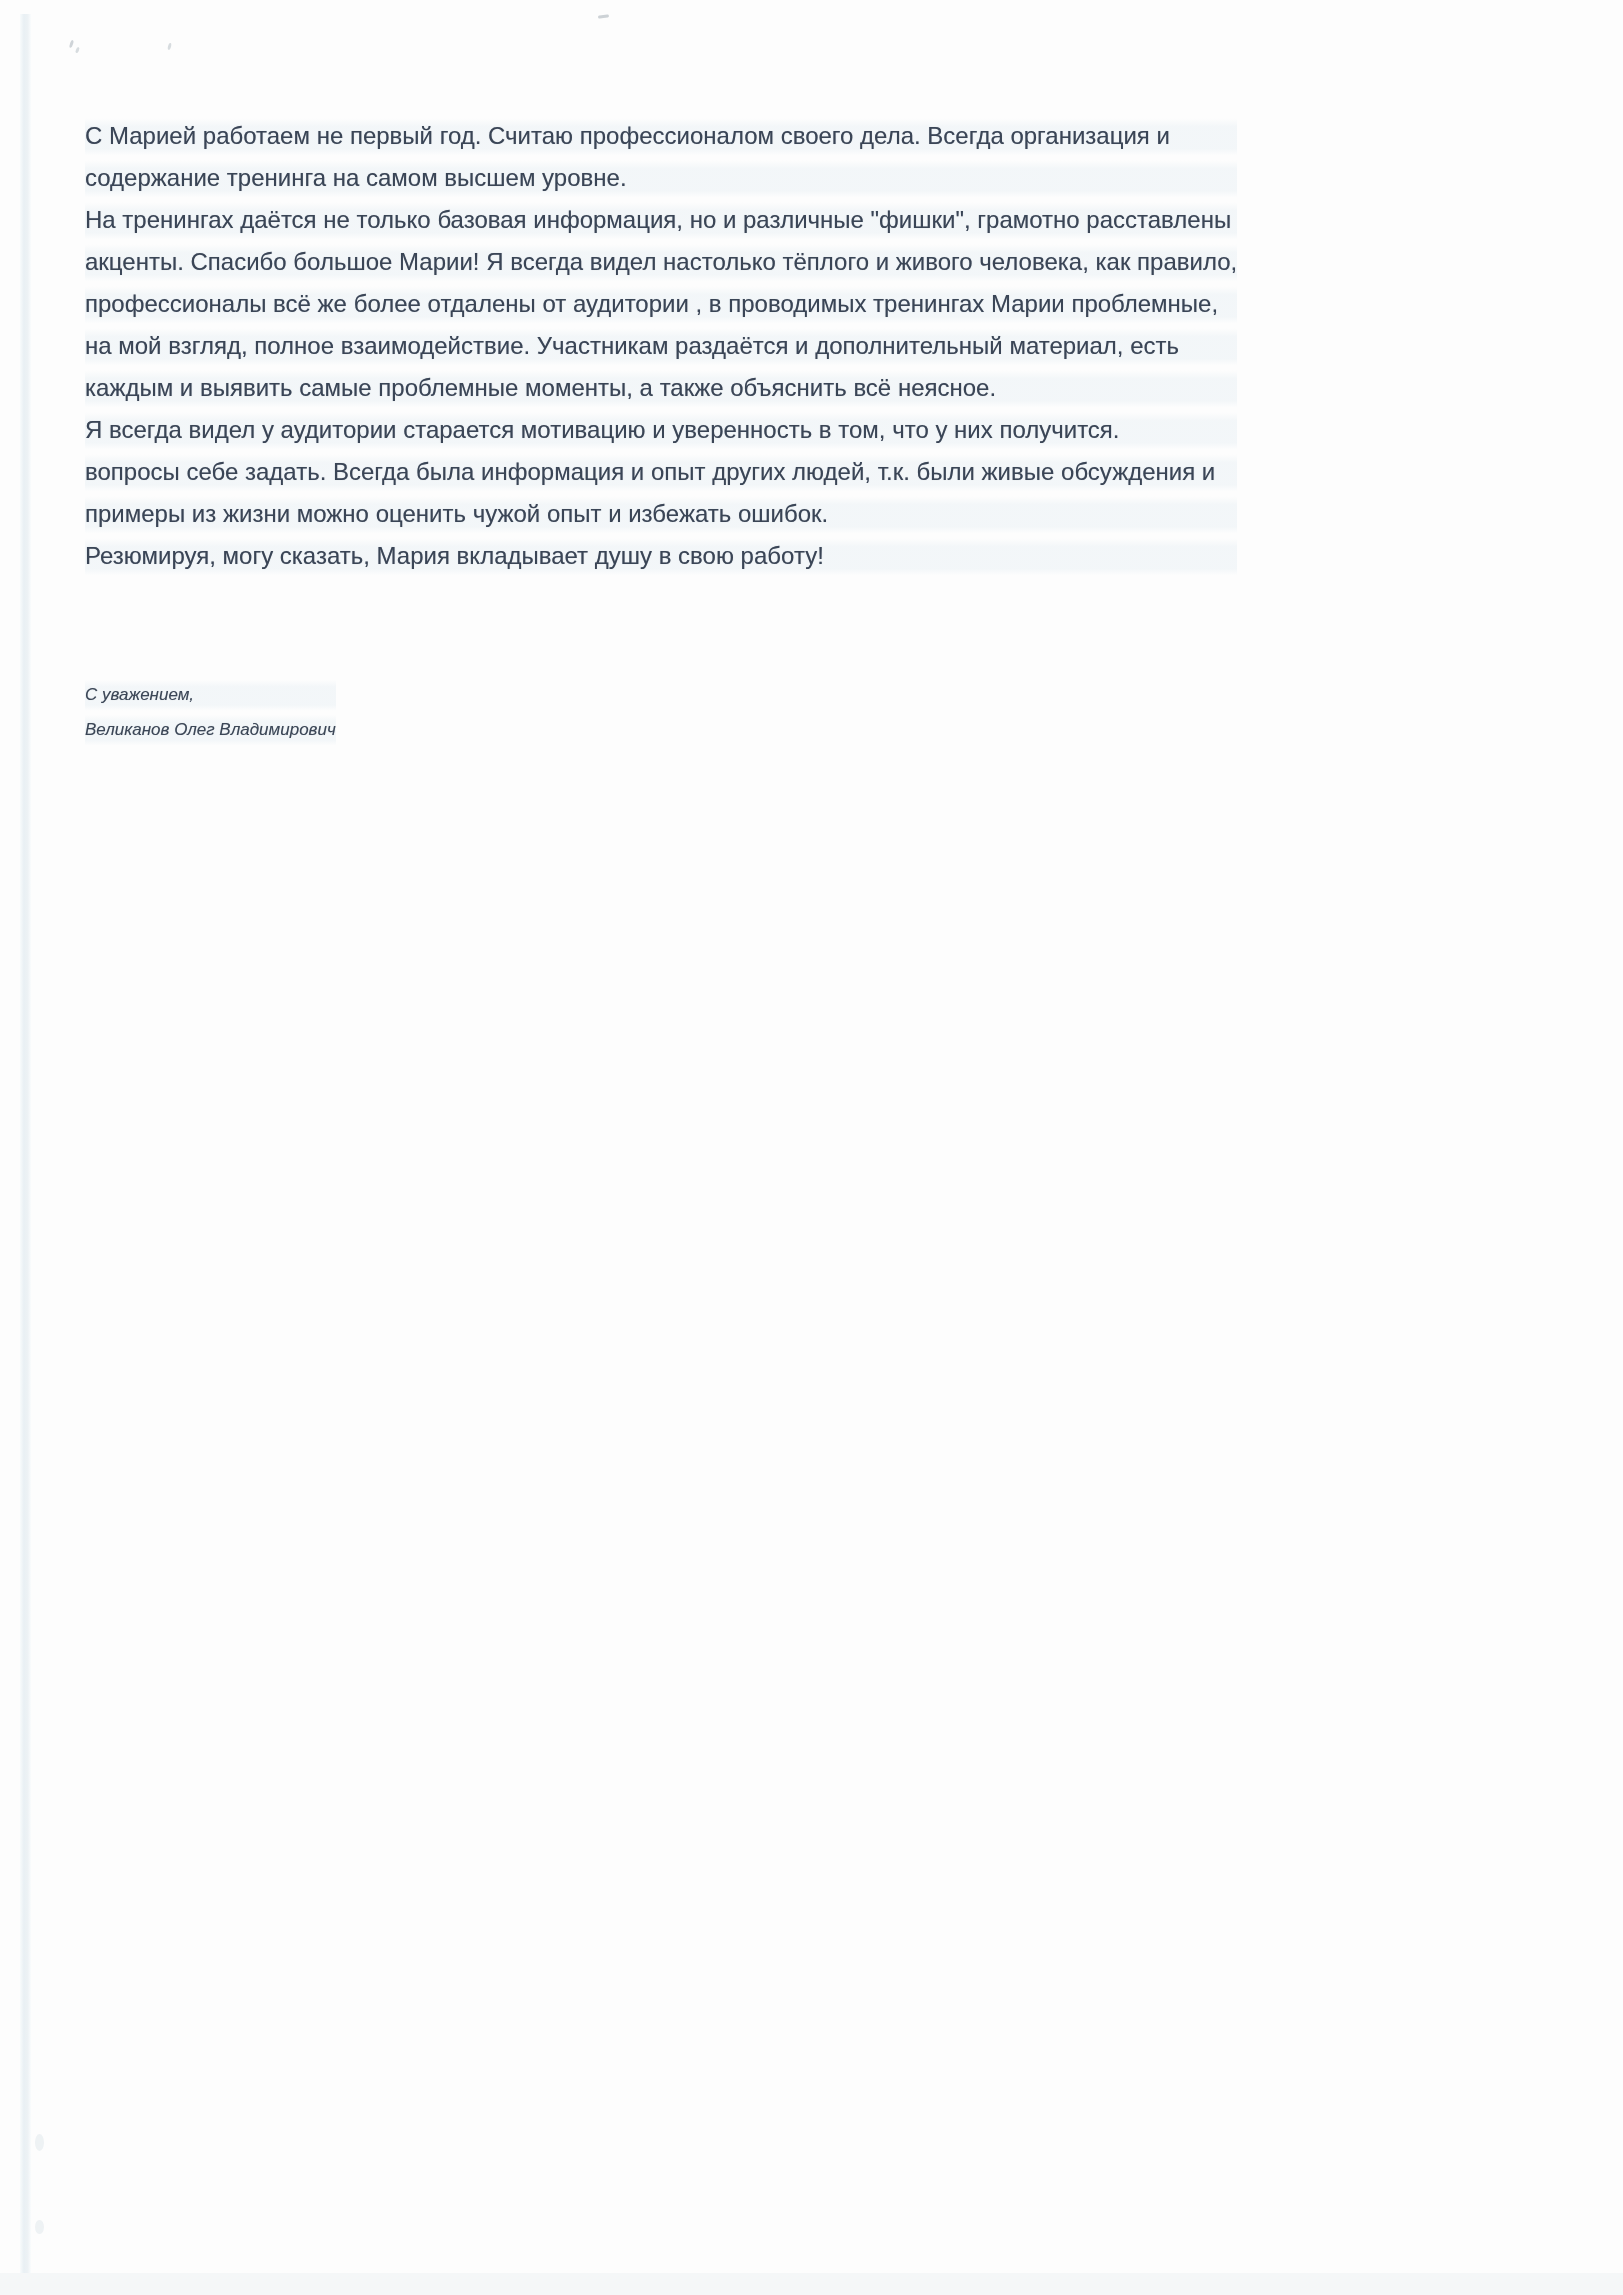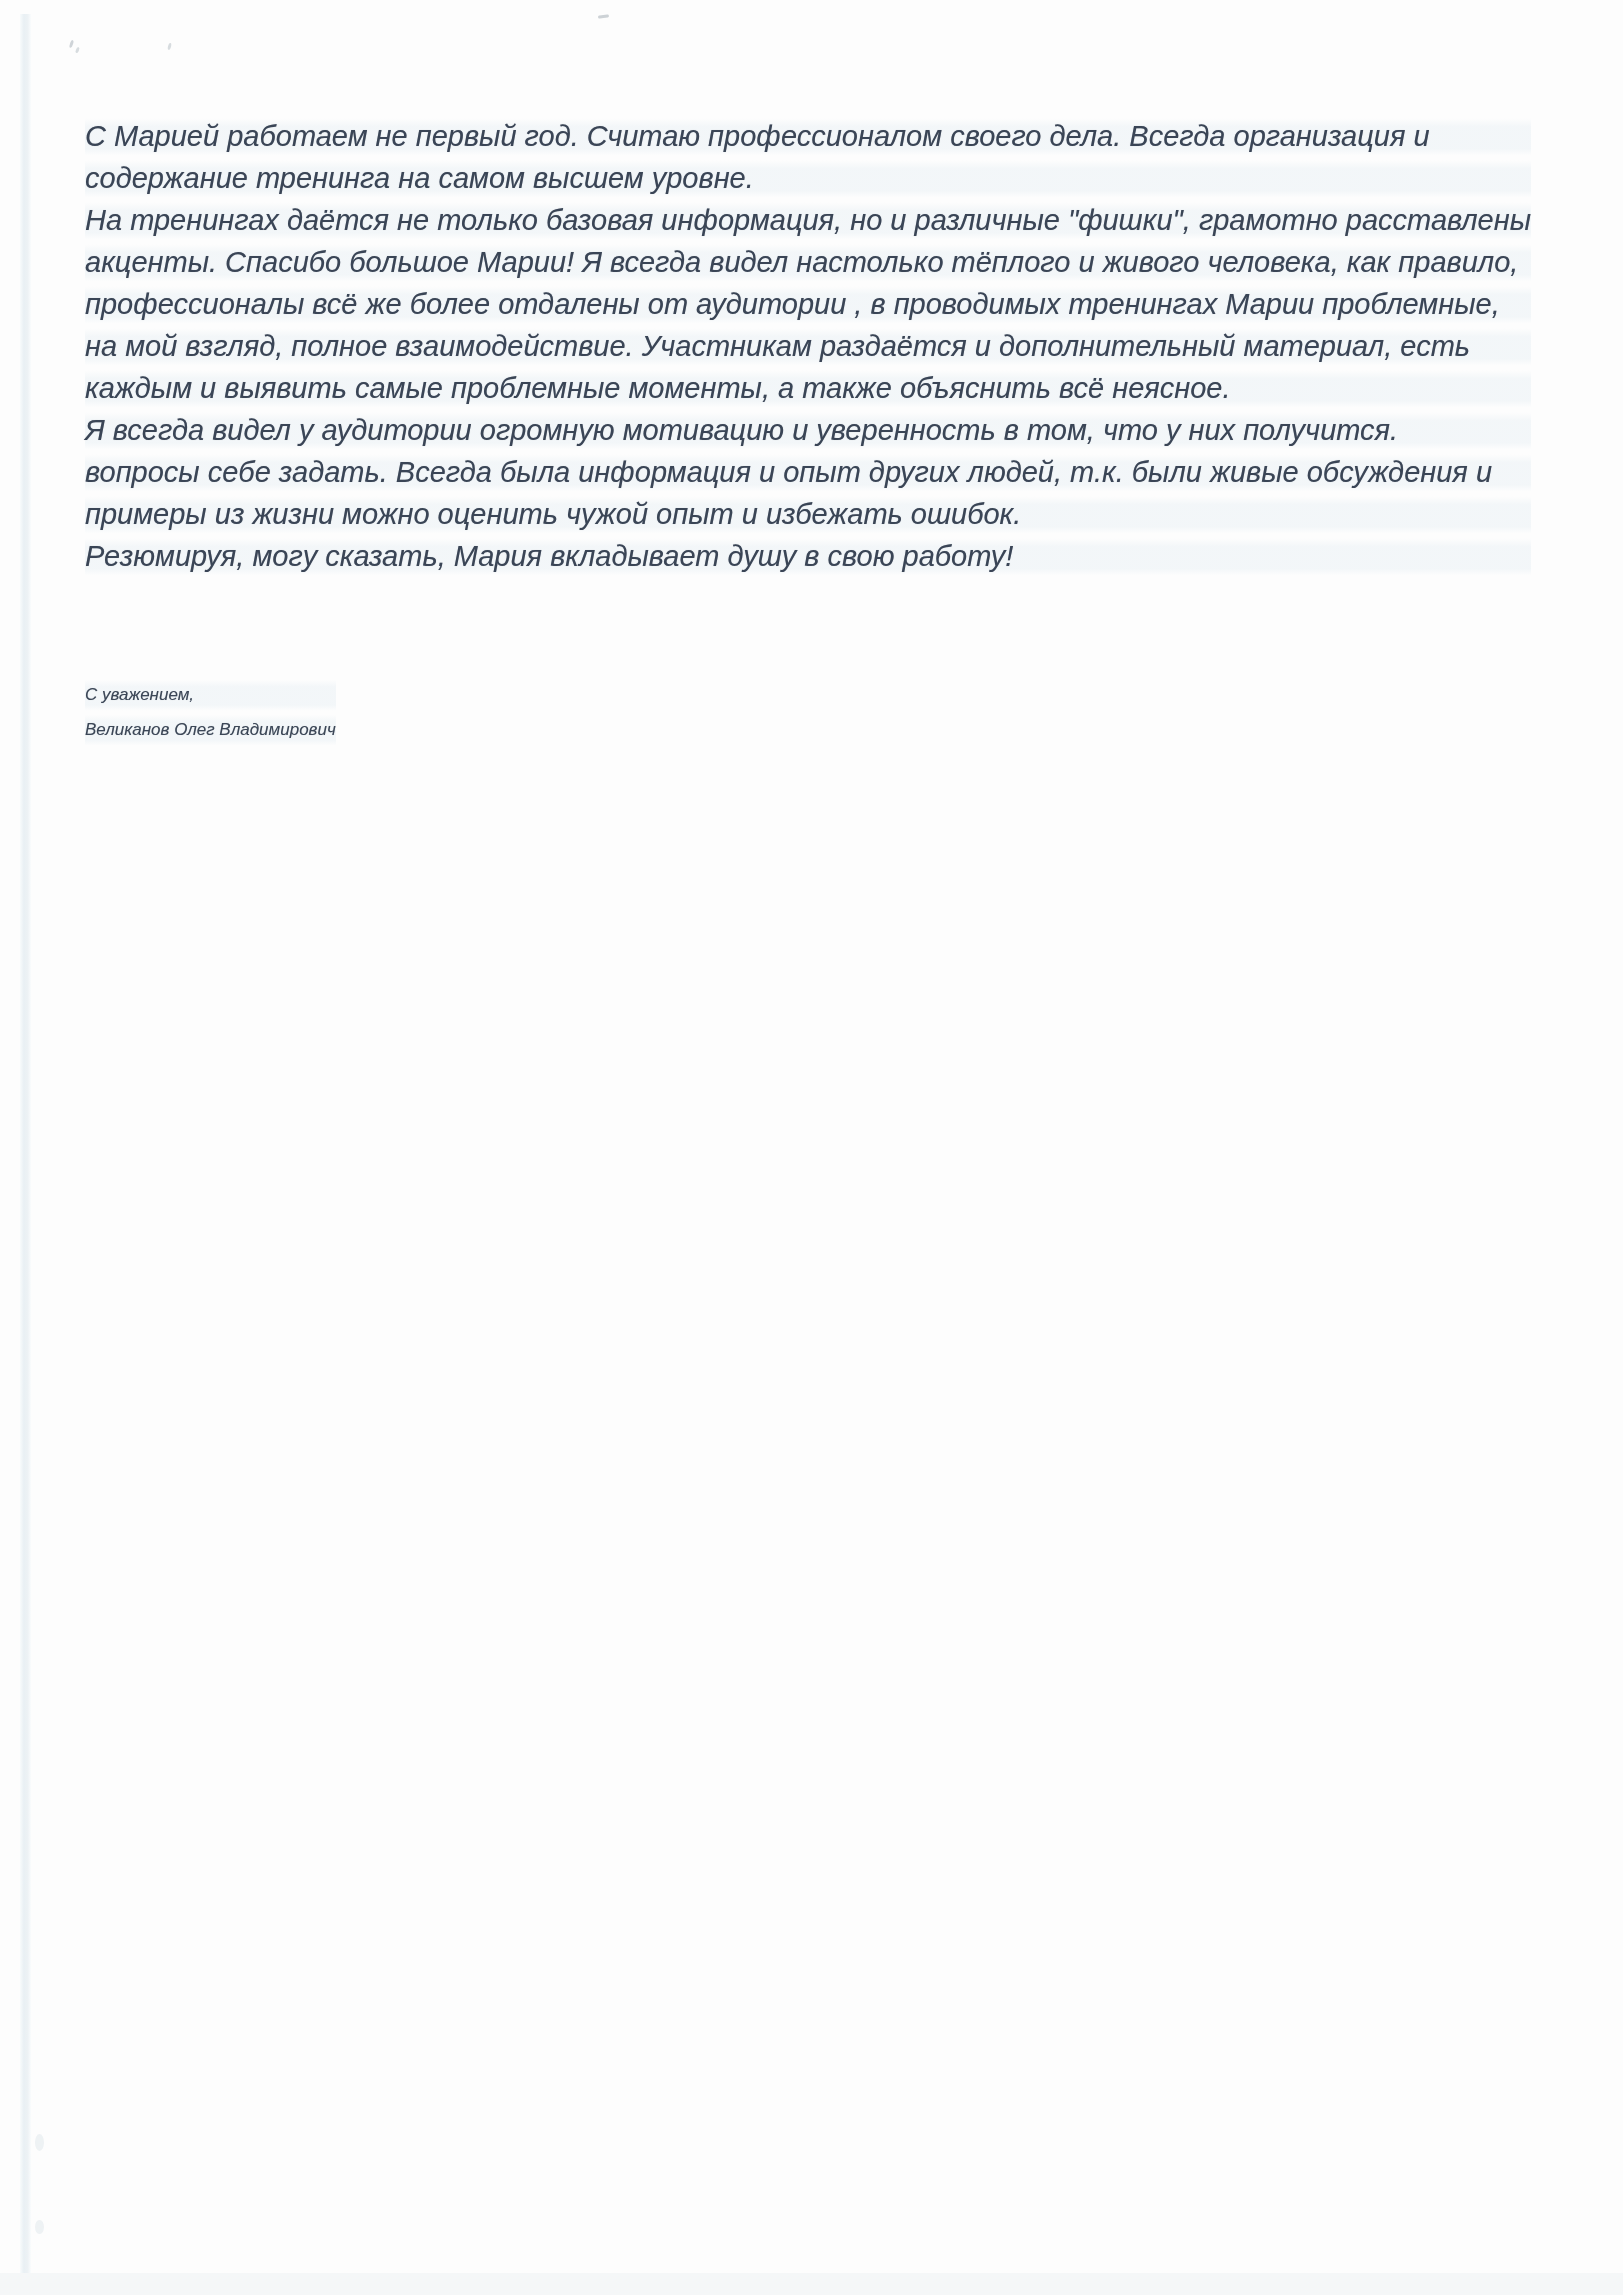--- a/index.html
+++ b/index.html
@@ -53,25 +53,24 @@
     border-radius: 50%;
   }
   .smudge.m1 { left: 35px; top: 2134px; width: 9.2px; height: 17px; }
   .smudge.m2 { left: 35px; top: 2220px; width: 8.5px; height: 14.4px; }
 
   
   .body-text {
     position: absolute;
     left: 85px;
     top: 115px;
-    font-size: 29px;
+    font-size: 24px;
     line-height: 42px;
     color: #3a4556;
     text-shadow: 0 0 0.7px rgba(58, 69, 86, 0.38);
-    font-style: italic;
   }
   .line {
     white-space: pre;
     background: linear-gradient(
       to bottom,
       rgba(222, 233, 240, 0) 8%,
       rgba(222, 233, 240, 0.33) 28%,
       rgba(222, 233, 240, 0.33) 80%,
       rgba(222, 233, 240, 0) 96%
     );
@@ -103,21 +102,21 @@
   <div class="bottom-band"></div>
 
   <div class="body-text">
     <div class="line">С Марией работаем не первый год. Считаю профессионалом своего дела. Всегда организация и</div>
     <div class="line">содержание тренинга на самом высшем уровне.</div>
     <div class="line">На тренингах даётся не только базовая информация, но и различные "фишки", грамотно расставлены</div>
     <div class="line">акценты. Спасибо большое Марии! Я всегда видел настолько тёплого и живого человека, как правило,</div>
     <div class="line">профессионалы всё же более отдалены от аудитории , в проводимых тренингах Марии проблемные,</div>
     <div class="line">на мой взгляд, полное взаимодействие. Участникам раздаётся и дополнительный материал, есть</div>
     <div class="line">каждым и выявить самые проблемные моменты, а также объяснить всё неясное.</div>
-    <div class="line">Я всегда видел у аудитории огромную мотивацию и уверенность в том, что у них получится.</div>
+    <div class="line">Я всегда видел у аудитории старается мотивацию и уверенность в том, что у них получится.</div>
     <div class="line">вопросы себе задать. Всегда была информация и опыт других людей, т.к. были живые обсуждения и</div>
     <div class="line">примеры из жизни можно оценить чужой опыт и избежать ошибок.</div>
     <div class="line">Резюмируя, могу сказать, Мария вкладывает душу в свою работу!</div>
   </div>
 
   <div class="signature">
     <div class="line">С уважением,</div>
     <div class="line">Великанов Олег Владимирович</div>
   </div>
 

